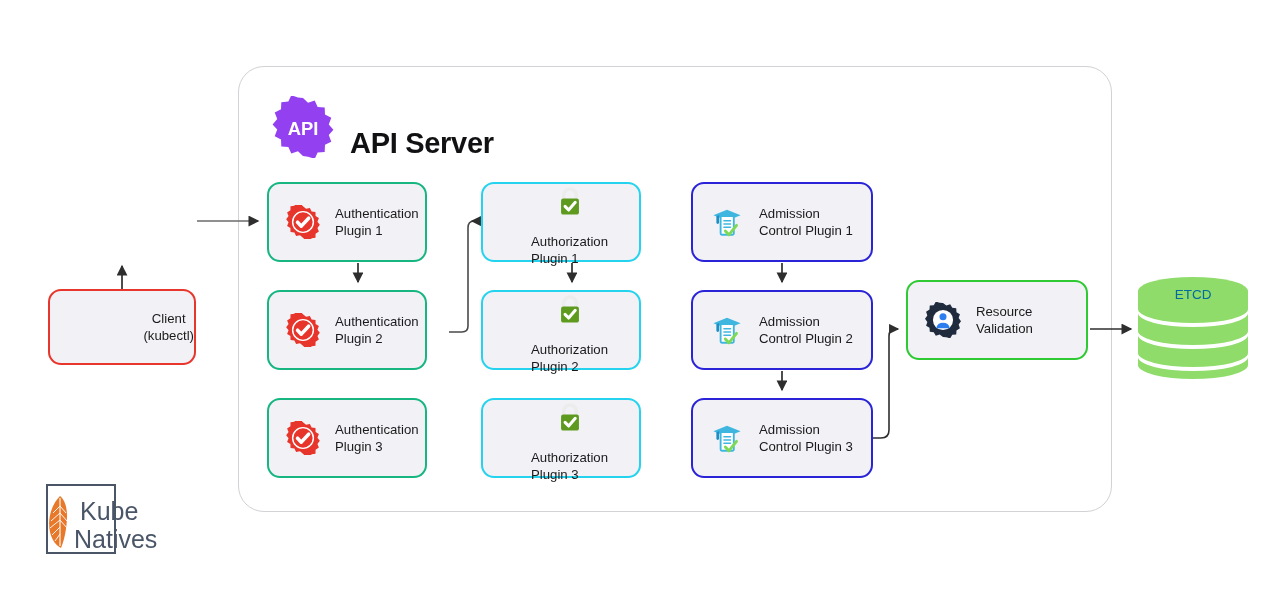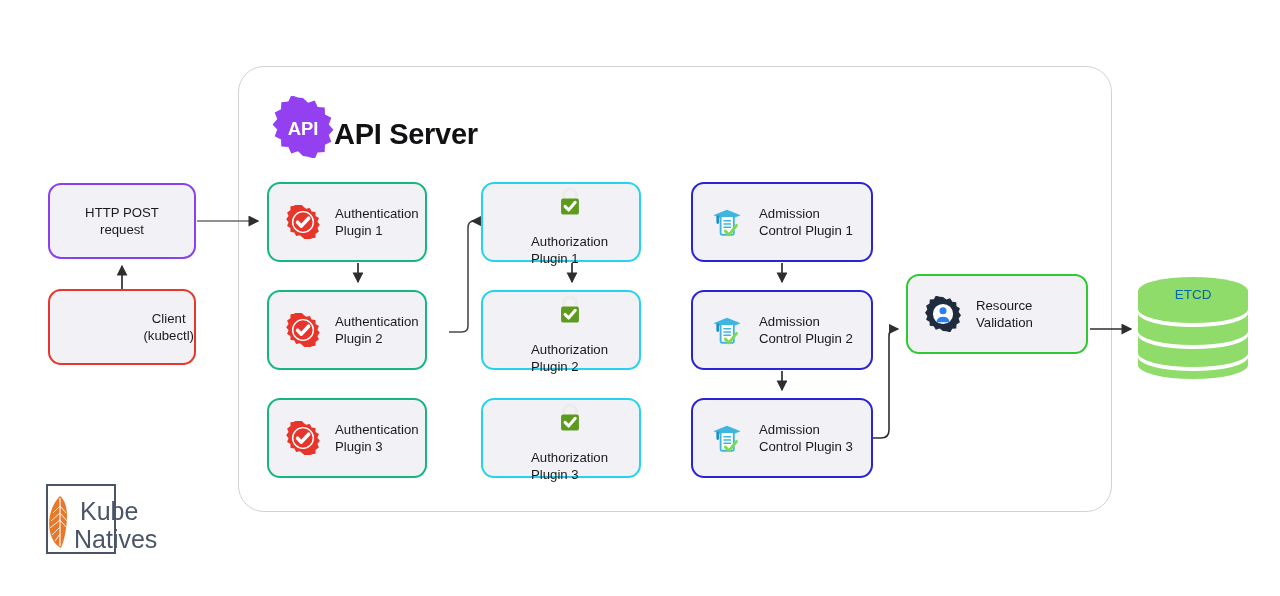--- a/index.html
+++ b/index.html
@@ -15,21 +15,21 @@
   .api-container {
     position: absolute;
     left: 238px; top: 66px;
     width: 874px; height: 446px;
     border: 1.6px solid #d2d2d6;
     border-radius: 26px;
     background: #ffffff;
   }
   .api-title-row {
     position: absolute; left: 272px; top: 96px;
-    display: flex; align-items: flex-start; gap: 0;
+    display: flex; align-items: flex-end; gap: 16px;
   }
   .api-gear { width: 62px; height: 62px; display: block; }
   .api-title {
     font-size: 29px; font-weight: bold; color: #111113;
     letter-spacing: -0.3px; line-height: 1; margin-top: 24px;
   }
 
   
   .node {
     position: absolute;
@@ -95,24 +95,20 @@
   <div class="api-title-row">
     <span class="ico">
       <svg class="api-gear" viewBox="0 0 64 64">
         <path fill="#9341f0" d="M32 2 l5.2 5.0 6.9-2.3 3.0 6.6 7.3 0.6 0.3 7.3 6.5 3.3-2.6 6.8 4.8 5.5-4.8 5.5 2.6 6.8-6.5 3.3-0.3 7.3-7.3 0.6-3.0 6.6-6.9-2.3L32 62l-5.2-5.0-6.9 2.3-3.0-6.6-7.3-0.6-0.3-7.3-6.5-3.3 2.6-6.8L0.6 29.3l4.8-5.5-2.6-6.8 6.5-3.3 0.3-7.3 7.3-0.6 3.0-6.6 6.9 2.3z"></path>
         <text x="32" y="40" font-family="'Liberation Sans',sans-serif" font-size="19" font-weight="bold" fill="#ffffff" text-anchor="middle">API</text>
       </svg>
     </span>
     <span class="api-title">API Server</span>
   </div>
 
-  <div class="node plain b-http" style="left:48px; top:183px;">
-    <span class="lbl">HTTP POST
-request</span>
-  </div>
 
   <div class="node plain b-client" style="left:48px; top:289px;justify-content:flex-end;">
     <span class="lbl">Client
 (kubectl)</span>
   </div>
 
   <div class="node plugin b-auth" style="left:267px; top:182px;">
     <span class="ico">
       <svg viewBox="0 0 40 40" width="34" height="34">
         <path fill="#e8352b" d="M20 1.5l3.6 2.9 4.5-1.0 2.0 4.2 4.6 0.6 0.1 4.6 3.9 2.5-1.7 4.3 2.8 3.7-2.8 3.7 1.7 4.3-3.9 2.5-0.1 4.6-4.6 0.6-2.0 4.2-4.5-1.0L20 38.5l-3.6-2.9-4.5 1.0-2.0-4.2-4.6-0.6-0.1-4.6-3.9-2.5 1.7-4.3L0.2 16.7l2.8-3.7-1.7-4.3 3.9-2.5 0.1-4.6 4.6-0.6 2.0-4.2 4.5 1.0z"></path>
@@ -231,21 +227,21 @@
           <rect x="15.5" y="21.4" width="9.5" height="1.9" rx="0.9"></rect>
           <rect x="15.5" y="25.3" width="9.5" height="1.9" rx="0.9"></rect>
         </g>
         <path d="M18 30.5 l4.2 4.6 9.0-11.2" fill="none" stroke="#7ed957" stroke-width="3.4" stroke-linecap="round" stroke-linejoin="round"></path>
       </svg>
     </span>
     <span class="lbl">Admission
 Control Plugin 3</span>
   </div>
 
-  <div class="node resval b-res" style="left:906px; top:274px;">
+  <div class="node resval b-res" style="left:906px; top:280px;">
     <span class="ico">
       <svg viewBox="0 0 40 40" width="36" height="36">
         <path fill="#202b3d" d="M20 1.2 l3.7 2.6 4.3-1.2 2.3 3.9 4.4 0.5 0.3 4.4 3.8 2.3-1.4 4.2 2.6 3.6-2.6 3.6 1.4 4.2-3.8 2.3-0.3 4.4-4.4 0.5-2.3 3.9-4.3-1.2L20 38.8l-3.7-2.6-4.3 1.2-2.3-3.9-4.4-0.5-0.3-4.4-3.8-2.3 1.4-4.2L0 18.5l2.6-3.6-1.4-4.2 3.8-2.3 0.3-4.4 4.4-0.5 2.3-3.9 4.3 1.2z"></path>
         <circle cx="20" cy="20" r="11.2" fill="#ffffff"></circle>
         <circle cx="20" cy="16.4" r="3.9" fill="#2d7ff0"></circle>
         <path d="M12.4 29.2 a7.8 7.8 0 0 1 15.2 0 z" fill="#2d7ff0"></path>
       </svg>
     </span>
     <span class="lbl">Resource
 Validation</span>

